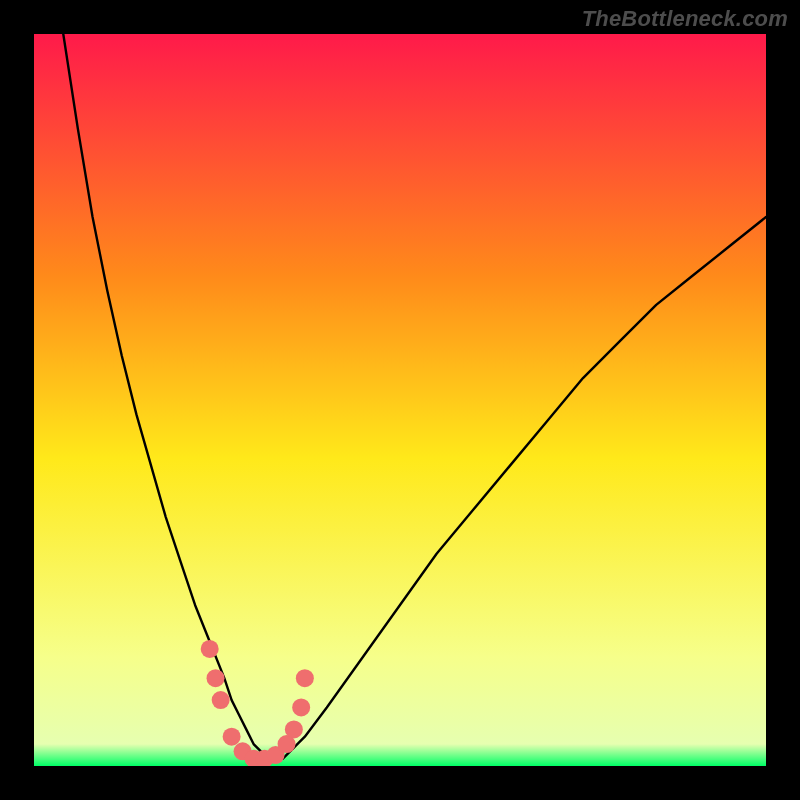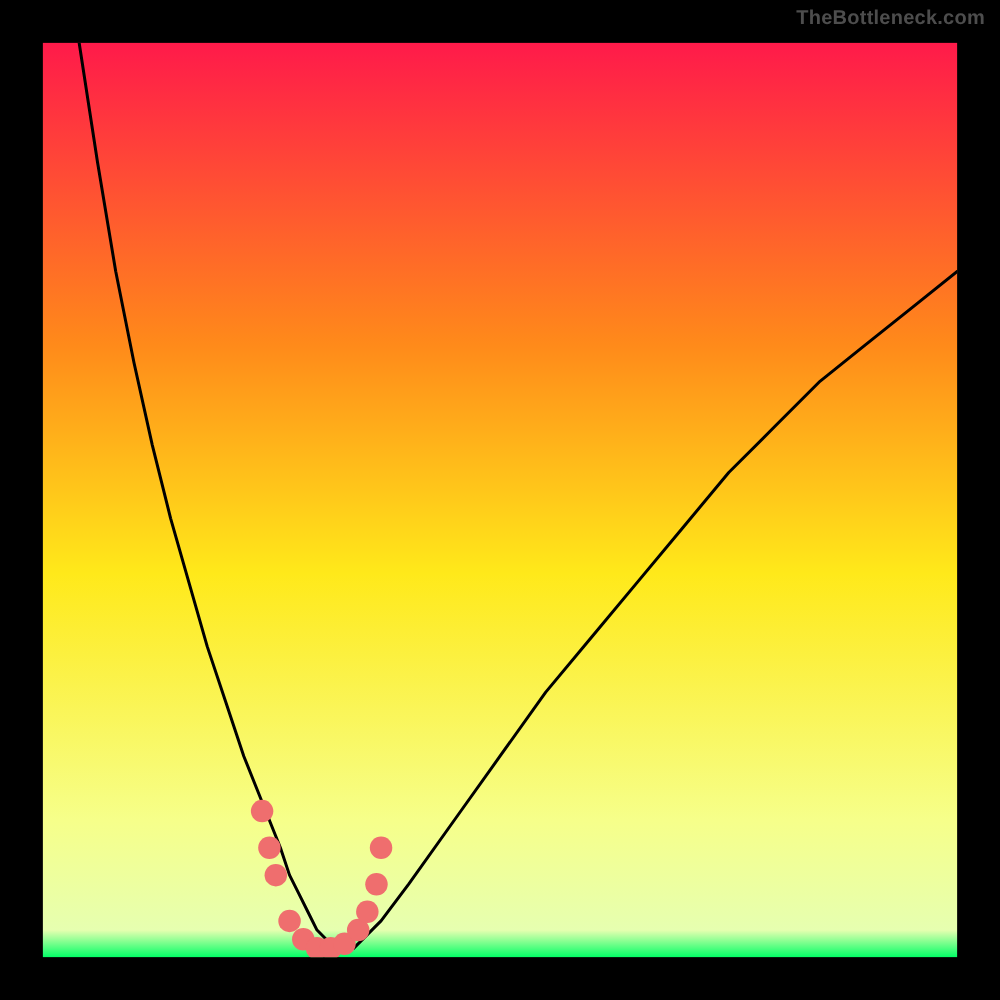--- a/index.html
+++ b/index.html
@@ -16,25 +16,26 @@
     top: 0;
     left: 0;
     width: 800px;
     height: 800px;
     background: #000;
   }
   .watermark {
     position: absolute;
     top: 6px;
     right: 12px;
-    font-size: 16px;
+    font-size: 22px;
     font-weight: 600;
     color: #4d4d4d;
     letter-spacing: 0.2px;
     z-index: 10;
+    font-style: italic;
   }
   .plot-area {
     position: absolute;
     top: 34px;
     left: 34px;
     width: 732px;
     height: 732px;
     overflow: hidden;
   }
   .plot-area svg {

